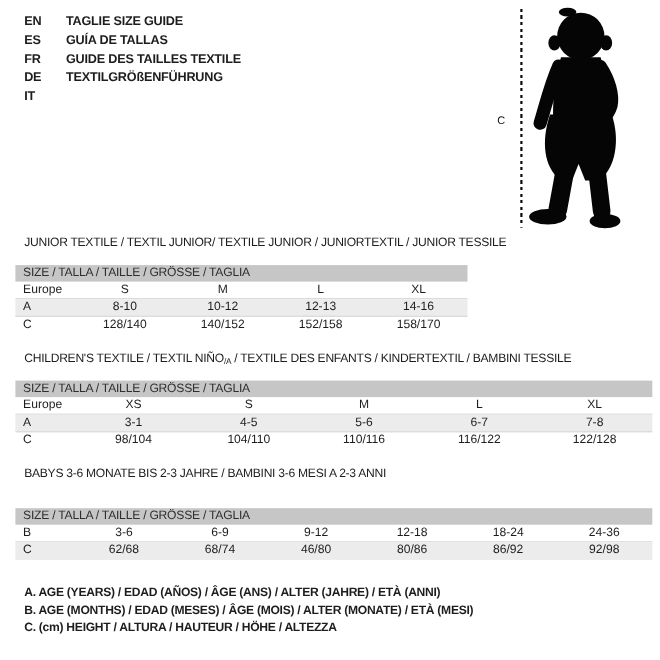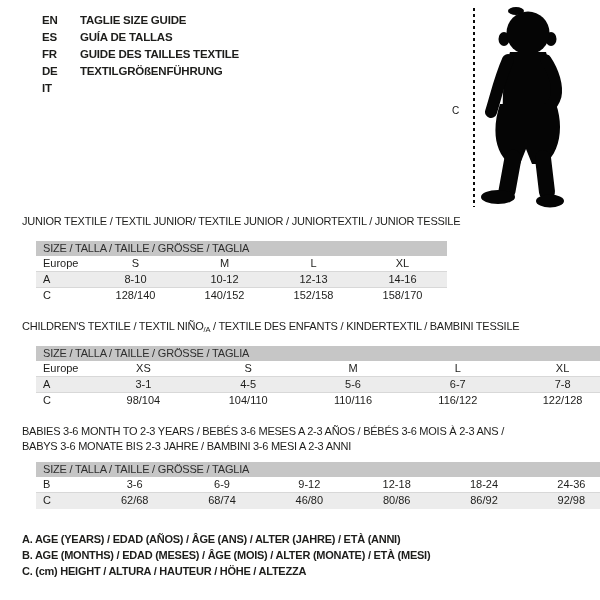--- a/index.html
+++ b/index.html
@@ -2,43 +2,43 @@
 <html><head>
 <meta charset="utf-8">
 <style>
   * { margin:0; padding:0; box-sizing:border-box; }
   html,body { width:600px; height:600px; }
   body { background:#ffffff; font-family:"Liberation Sans", sans-serif; color:#1d1d1b; }
   .canvas { position:relative; width:600px; height:600px; background:#fff; overflow:hidden; }
 
   
   .lang-list { position:absolute; left:22px; top:12px; font-weight:bold; font-size:11.5px; letter-spacing:-0.2px; }
-  .lang-row { display:flex; height:17px; line-height:17px; white-space:nowrap;margin-left:20px; }
+  .lang-row { display:flex; height:17px; line-height:17px; white-space:nowrap; }
   .lang-code { width:38px; }
 
   
   .dotted-line { position:absolute; left:473px; top:8px; width:2px; height:199px;
                  background:repeating-linear-gradient(to bottom, #0b0b0b 0 3px, transparent 3px 6px); }
   .c-label { position:absolute; left:452px; top:105px; font-size:10px; color:#111; }
   .baby-svg { position:absolute; left:480px; top:6px; }
 
   
   .section-title { position:absolute; font-size:11px; font-weight:normal; letter-spacing:-0.25px; white-space:nowrap; }
   .t-junior  { left:22px; top:215px; }
   .t-children{ left:22px; top:320px; }
   .t-babies  { left:22px; top:424px; line-height:15px; }
   .subsc { font-size:7.5px; vertical-align:-2px; }
 
   
-  .size-table { position:absolute; font-size:11px;margin-left:22px; }
+  .size-table { position:absolute; font-size:11px; }
   .tbl-junior   { left:14px; top:241px; width:411px; }
   .tbl-children { left:14px; top:346px; width:579px; }
   .tbl-babies   { left:14px; top:462px; width:579px; }
   .st-header { height:15px; line-height:15px; background:#c6c6c6; padding-left:7px; color:#2e2e2e; letter-spacing:-0.2px; }
-  .st-row { display:flex; height:16px; line-height:15px; border-bottom:1px solid #d8d8d8;justify-content:flex-end; }
+  .st-row { display:flex; height:16px; line-height:15px; border-bottom:1px solid #d8d8d8; }
   .st-row:last-child { border-bottom:none; }
   .st-row.alt { background:#ececec; }
   .st-label { width:55px; padding-left:7px; }
   .st-cell { flex:1; text-align:center; }
 
   
   .notes { position:absolute; left:22px; top:531px; font-weight:bold; font-size:11px;
            letter-spacing:-0.25px; line-height:16px; white-space:nowrap; }
 </style>
 </head>
@@ -134,21 +134,20 @@
       <span class="st-label">C</span>
       <span class="st-cell">98/104</span>
       <span class="st-cell">104/110</span>
       <span class="st-cell">110/116</span>
       <span class="st-cell">116/122</span>
       <span class="st-cell">122/128</span>
     </div>
   </div>
 
   <h2 class="section-title t-babies">
-    <div>BABIES 3-6 MONTH TO 2-3 YEARS / BEBÉS 3-6 MESES A 2-3 AÑOS / BÉBÉS 3-6 MOIS À 2-3 ANS /</div>
     <div>BABYS 3-6 MONATE BIS 2-3 JAHRE / BAMBINI 3-6 MESI A 2-3 ANNI</div>
   </h2>
   <div class="size-table tbl-babies">
     <div class="st-header">SIZE / TALLA / TAILLE / GRÖSSE / TAGLIA</div>
     <div class="st-row">
       <span class="st-label">B</span>
       <span class="st-cell">3-6</span>
       <span class="st-cell">6-9</span>
       <span class="st-cell">9-12</span>
       <span class="st-cell">12-18</span>

